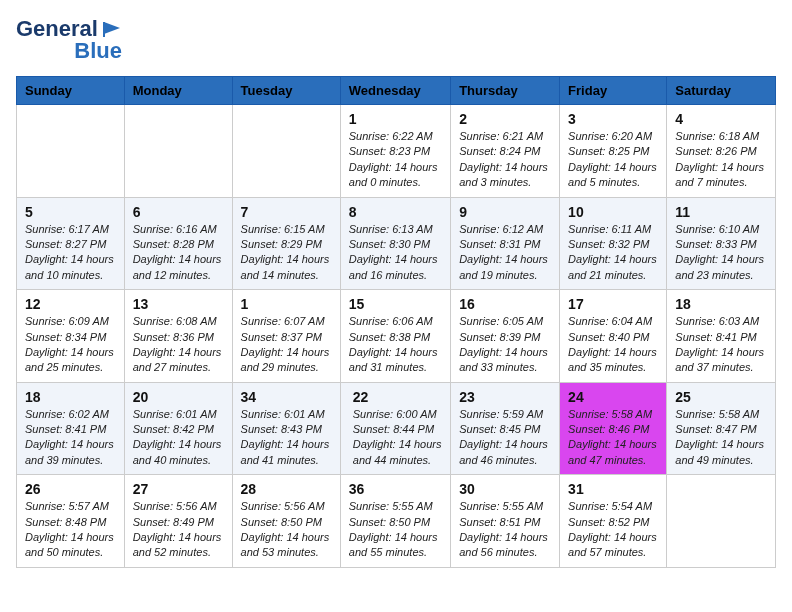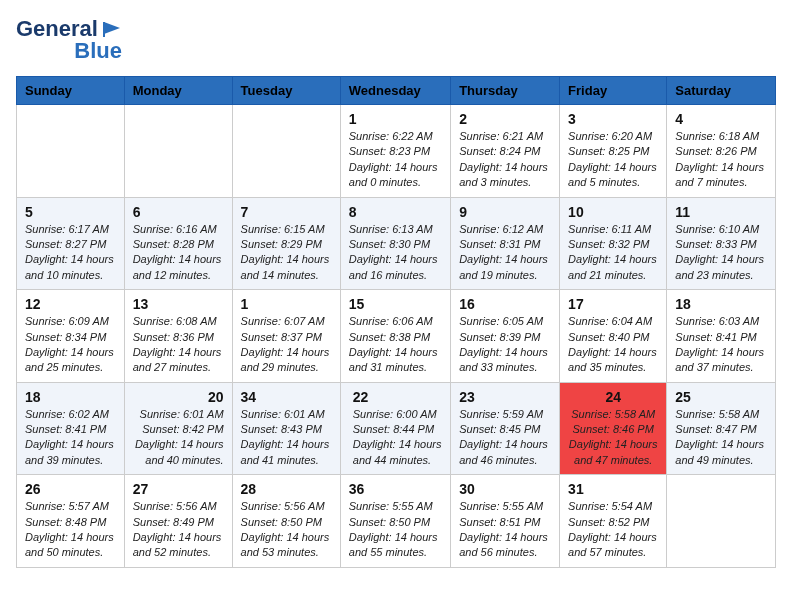--- a/index.html
+++ b/index.html
@@ -188,37 +188,37 @@
         <td>
           <span class="day-number">18</span>
           <div class="day-info">Sunrise: 6:03 AM<br>Sunset: 8:41 PM<br>Daylight: 14 hours<br>and 37 minutes.</div>
         </td>
       </tr>
       <tr>
         <td style="background: rgb(240, 244, 250);">
           <span class="day-number">18</span>
           <div class="day-info">Sunrise: 6:02 AM<br>Sunset: 8:41 PM<br>Daylight: 14 hours<br>and 39 minutes.</div>
         </td>
-        <td style="background: rgb(240, 244, 250); text-align: right;">
+        <td style="background: rgb(240, 244, 250);">
           <span class="day-number">20</span>
           <div class="day-info">Sunrise: 6:01 AM<br>Sunset: 8:42 PM<br>Daylight: 14 hours<br>and 40 minutes.</div>
         </td>
         <td style="background: rgb(240, 244, 250);">
           <span class="day-number">34</span>
           <div class="day-info">Sunrise: 6:01 AM<br>Sunset: 8:43 PM<br>Daylight: 14 hours<br>and 41 minutes.</div>
         </td>
         <td style="background: rgb(240, 244, 250); padding-left: 12px;">
           <span class="day-number">22</span>
           <div class="day-info">Sunrise: 6:00 AM<br>Sunset: 8:44 PM<br>Daylight: 14 hours<br>and 44 minutes.</div>
         </td>
         <td style="background: rgb(240, 244, 250);">
           <span class="day-number">23</span>
           <div class="day-info">Sunrise: 5:59 AM<br>Sunset: 8:45 PM<br>Daylight: 14 hours<br>and 46 minutes.</div>
         </td>
-        <td style="background: #ef4444; text-align: center;">
+        <td style="background: #d946ef;">
           <span class="day-number">24</span>
           <div class="day-info">Sunrise: 5:58 AM<br>Sunset: 8:46 PM<br>Daylight: 14 hours<br>and 47 minutes.</div>
         </td>
         <td style="background: rgb(240, 244, 250);">
           <span class="day-number">25</span>
           <div class="day-info">Sunrise: 5:58 AM<br>Sunset: 8:47 PM<br>Daylight: 14 hours<br>and 49 minutes.</div>
         </td>
       </tr>
       <tr>
         <td>

